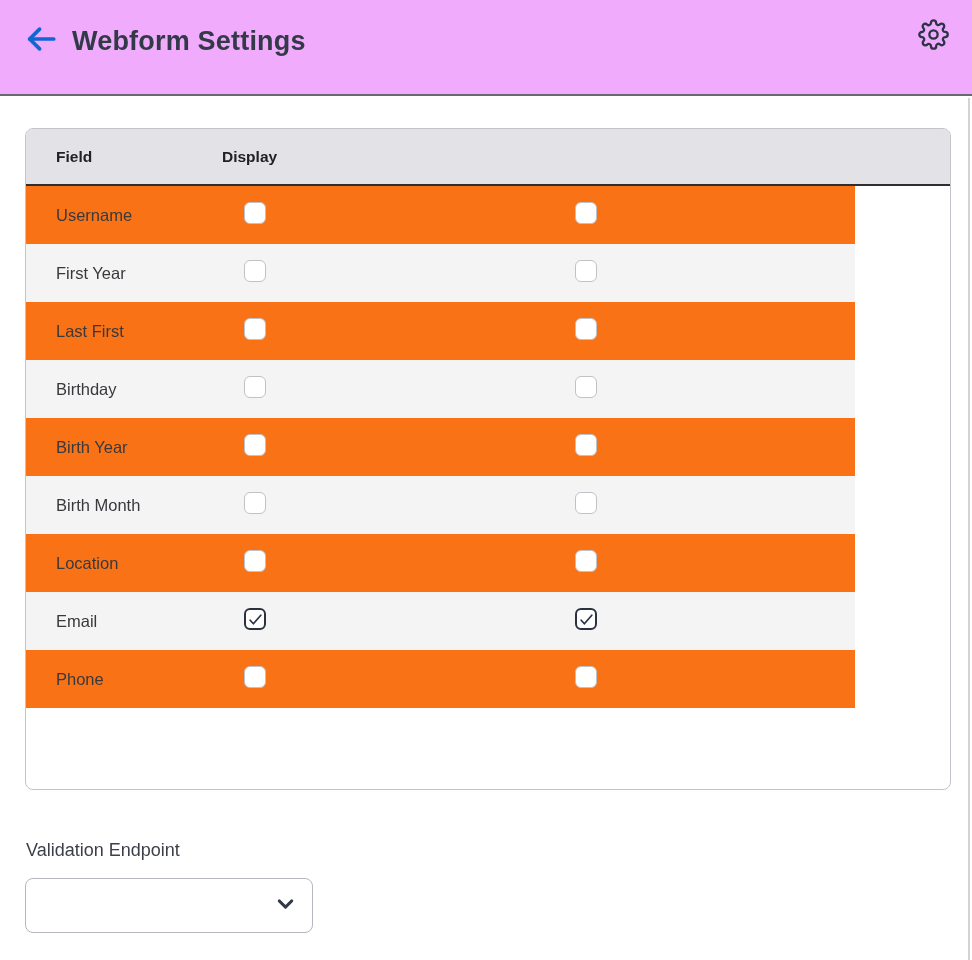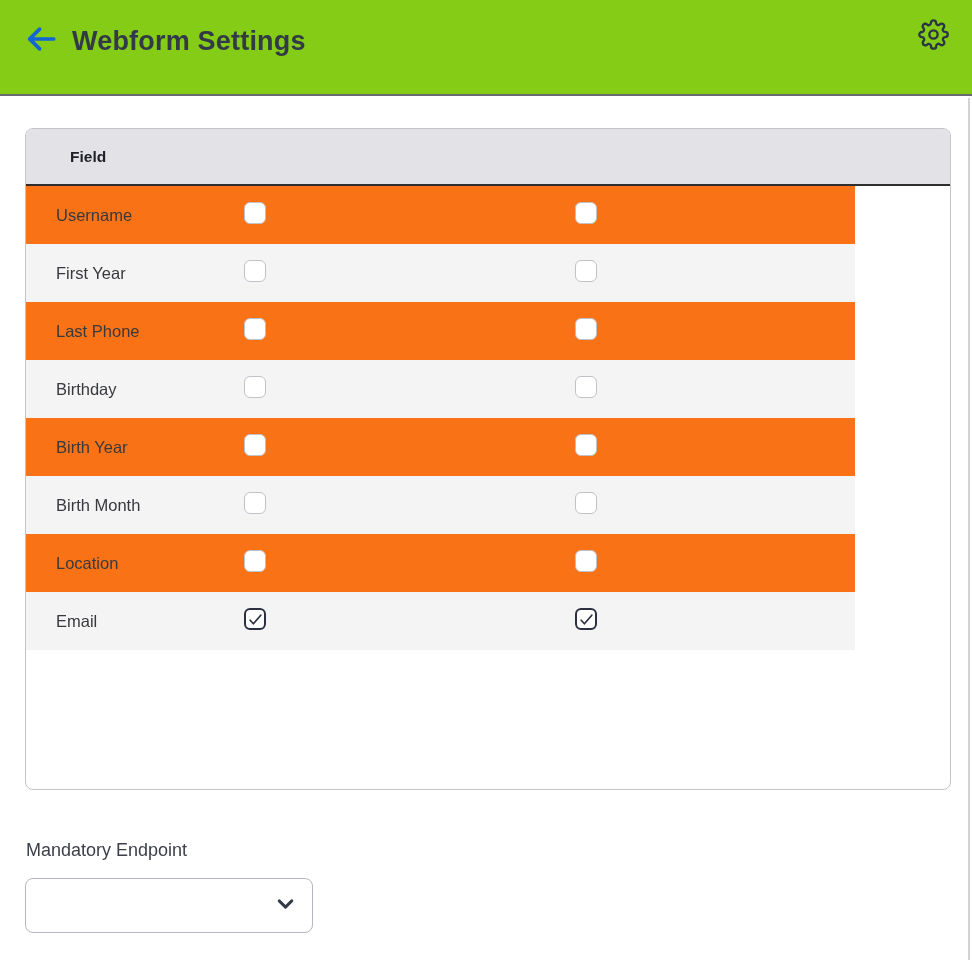--- a/index.html
+++ b/index.html
@@ -1,32 +1,32 @@
 <!DOCTYPE html>
 <html><head>
 <meta charset="utf-8">
 <style>
   * { margin:0; padding:0; box-sizing:border-box; }
   html,body { width:972px; height:960px; background:#ffffff; overflow:hidden;
               font-family:"Liberation Sans", sans-serif; }
   .app-header { position:absolute; left:0; top:0; width:972px; height:96px;
-                border-bottom:2px solid #696971; background:#84cc16; }
+                border-bottom:2px solid #696971; background:#f0abfc; }
   .back-btn { position:absolute; left:22px; top:23px; width:38px; height:36px;
               cursor:pointer; display:flex; align-items:center; justify-content:center; }
   .page-title { position:absolute; left:72px; top:26px; font-size:27px; font-weight:bold;
                 color:#333a47; letter-spacing:0.2px; }
   .gear-btn { position:absolute; right:22px; top:19px; width:34px; height:34px;
               cursor:pointer; display:flex; align-items:center; justify-content:center; }
   .content-right-border { position:absolute; left:968px; top:98px; width:2px; height:862px;
                           background:#d2d2d7; }
 
   .table-card { position:absolute; left:25px; top:128px; width:926px; height:662px;
                 border:1px solid #c3c3ca; border-radius:8px; background:#fff; overflow:hidden; }
   .table-head { height:57px; background:#e3e3e7; border-bottom:2px solid #2e2e30;
-                display:flex; align-items:center; padding-left:44px;
+                display:flex; align-items:center; padding-left:30px;
                 font-weight:bold; font-size:15.5px; color:#202127; }
   .col-field { width:166px; }
   .col-display { width:327px; }
   .col-mandatory { flex:1; }
 
   .table-body { width:829px; }
   .trow { height:58px; display:flex; align-items:center; padding-left:30px;
           font-size:16.5px; color:#38393d; background:#f97316; }
   .trow:nth-child(even) { background:#f4f4f5; }
   .cell-field { width:166px; }
@@ -65,20 +65,21 @@
       </svg>
     </span>
   </div>
 </div>
 
 <div class="content-right-border"></div>
 
 <div class="table-card">
   <div class="table-head">
     <span class="col-field">Field</span>
+    <span class="col-display">Display</span>
   </div>
   <div class="table-body" id="table-body">
   <div class="trow">
     <span class="cell-field">Username</span>
     <span class="cell-display">
       <span class="checkbox"></span>
     </span>
     <span class="cell-mandatory">
       <span class="checkbox"></span>
     </span>
@@ -88,21 +89,21 @@
     <span class="cell-field">First Year</span>
     <span class="cell-display">
       <span class="checkbox"></span>
     </span>
     <span class="cell-mandatory">
       <span class="checkbox"></span>
     </span>
   </div>
 
   <div class="trow">
-    <span class="cell-field">Last Phone</span>
+    <span class="cell-field">Last First</span>
     <span class="cell-display">
       <span class="checkbox"></span>
     </span>
     <span class="cell-mandatory">
       <span class="checkbox"></span>
     </span>
   </div>
 
 
   <div class="trow">
@@ -152,24 +153,33 @@
               <path d="M4.5 13l4.5 5L19.5 6"></path>
             </svg></span>
     </span>
     <span class="cell-mandatory">
       <span class="checkbox checked"><svg width="17" height="17" viewBox="0 0 24 24" fill="none" stroke="#2b3140" stroke-width="2.4" stroke-linecap="round" stroke-linejoin="round">
               <path d="M4.5 13l4.5 5L19.5 6"></path>
             </svg></span>
     </span>
   </div>
 
+  <div class="trow">
+    <span class="cell-field">Phone</span>
+    <span class="cell-display">
+      <span class="checkbox"></span>
+    </span>
+    <span class="cell-mandatory">
+      <span class="checkbox"></span>
+    </span>
+  </div>
 </div>
 </div>
 
-<div class="validation-label">Mandatory Endpoint</div>
+<div class="validation-label">Validation Endpoint</div>
 <div class="select-box">
   <span class="select-value"></span>
   <span>
     <svg width="25" height="25" viewBox="0 0 24 24" fill="none" stroke="#333a47" stroke-width="2.8" stroke-linecap="round" stroke-linejoin="round">
       <path d="M6 9.5l6 6 6-6"></path>
     </svg>
   </span>
 </div>
 
 </body></html>

